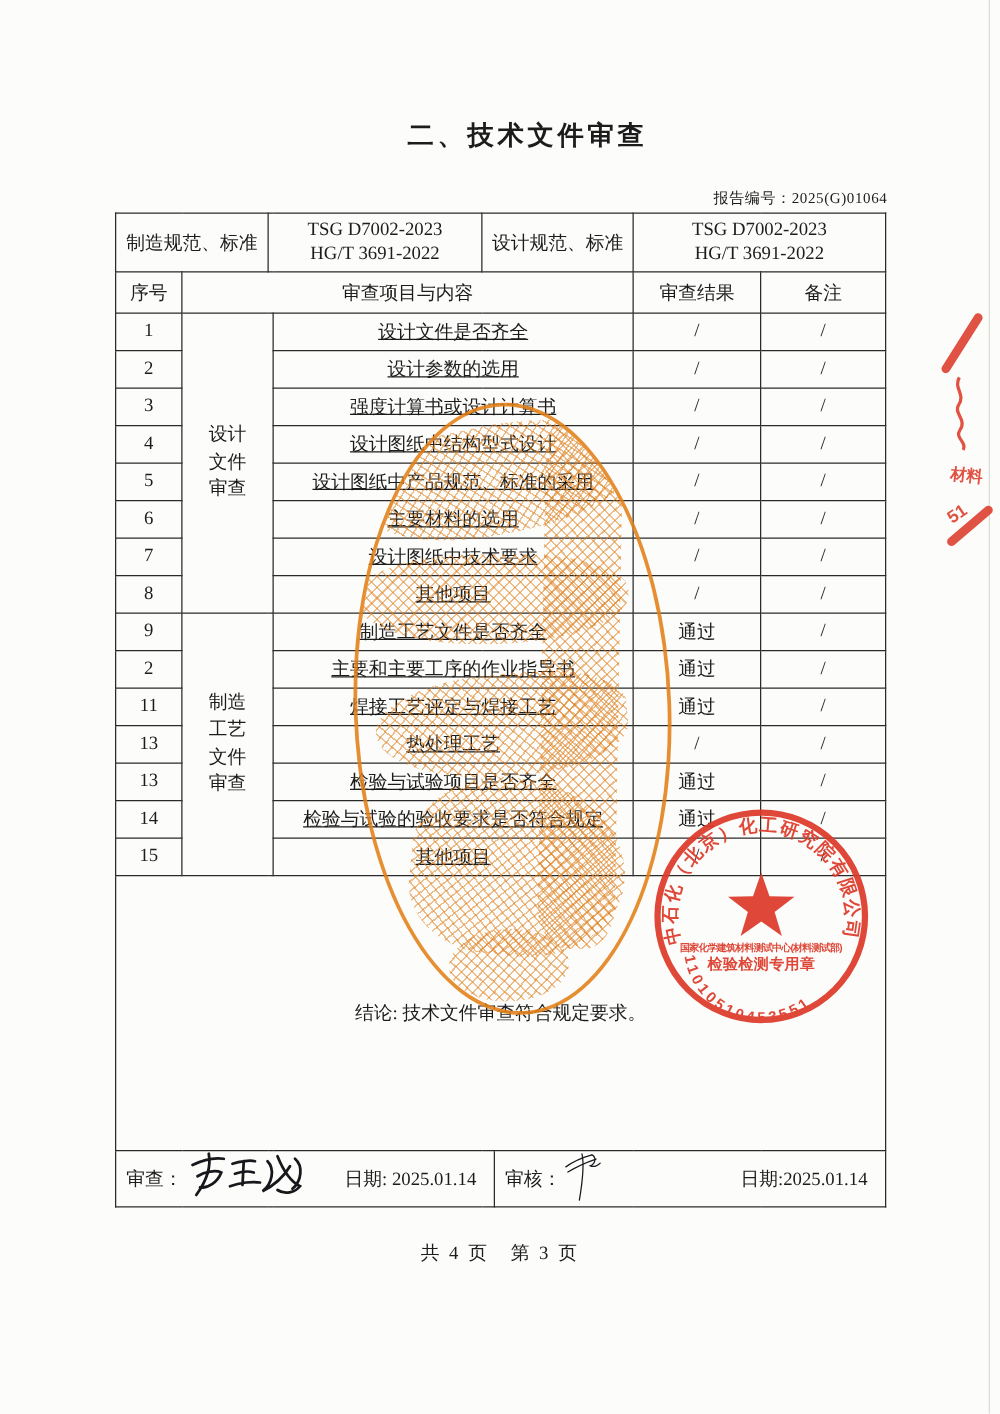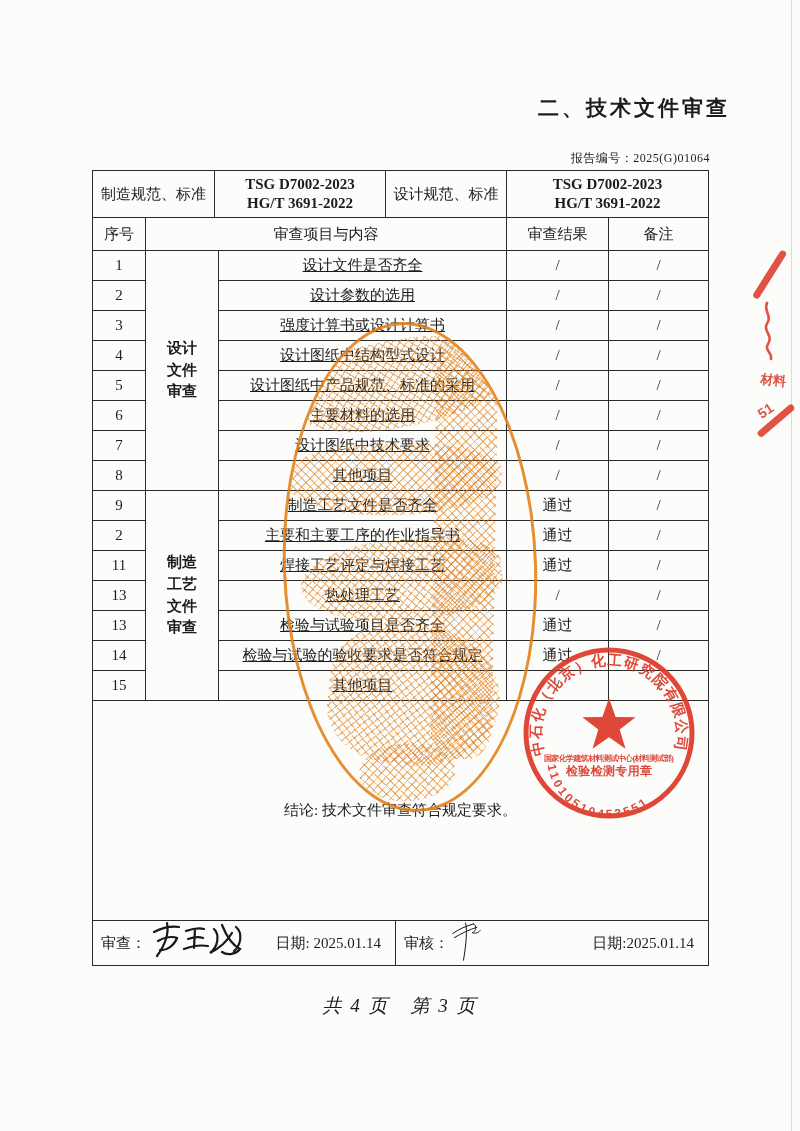--- a/index.html
+++ b/index.html
@@ -4,55 +4,55 @@
 <style>
   html,body{margin:0;padding:0;}
   body{
     width:800px;height:1131px;position:relative;overflow:hidden;
     background:#fcfcfa;
     font-family:"Liberation Serif","DejaVu Serif",serif;
     color:#1c1c1c;
   }
   .scan-edge{position:absolute;top:0;right:8px;width:1px;height:1131px;background:#dcdcd6;}
   .doc-title{
-    position:absolute;top:94px;left:92px;width:616px;text-align:right;
+    position:absolute;top:94px;left:92px;width:616px;text-align:center;
     transform:translateX(22px);
     font-size:21px;font-weight:bold;letter-spacing:3px;
     font-family:"Liberation Sans","DejaVu Sans",sans-serif;
   }
   .report-line{
     position:absolute;top:150px;right:90px;font-size:12px;letter-spacing:.5px;
   }
   table.review{
     position:absolute;left:92px;top:170px;width:616px;
     border-collapse:collapse;table-layout:fixed;
     font-size:15px;z-index:1;
   }
   table.review td{
     border:1.6px solid #2a2a2a;
     padding:0 4px;text-align:center;vertical-align:middle;
     overflow:visible;
   }
-  td.pre{white-space:pre-line;line-height:1.3;font-weight:bold;}
+  td.pre{white-space:pre-line;line-height:1.3;}
   td.item-cell{text-align:left;padding-left:10px;text-decoration:underline;}
   tr.hrow1 td{height:46px;}
   tr.hrow2 td{height:32px;}
   tr.brow td{height:29px;}
   td.cat-cell{line-height:1.45;font-size:15px;}
   td.conclusion-cell{
     height:219px;vertical-align:top;text-align:left;padding:4px 6px;
   }
   tr.sigrow td{height:40px;text-align:right;padding-left:8px;text-decoration:underline;}
   .sig-wrap{display:inline-flex;align-items:center;gap:2px;width:100%;}
   .sig-label{flex:0 0 auto;}
   .sig-svg{flex:0 0 auto;position:relative;top:-2px;overflow:visible;}
   .date-part{margin-left:auto;padding-right:10px;white-space:nowrap;}
   .page-footer{
     position:absolute;top:993px;left:92px;width:616px;text-align:center;
-    font-size:19px;letter-spacing:2px;font-style:italic;
+    font-size:15px;letter-spacing:2px;
   }
   
   .watermark{
     position:absolute;left:283px;top:322px;width:248px;height:484px;
     border:3px solid rgba(226,128,22,.88);
     border-radius:50%;
     transform:rotate(-2deg);
     overflow:hidden;z-index:2;pointer-events:none;
   }
   .hatch{

